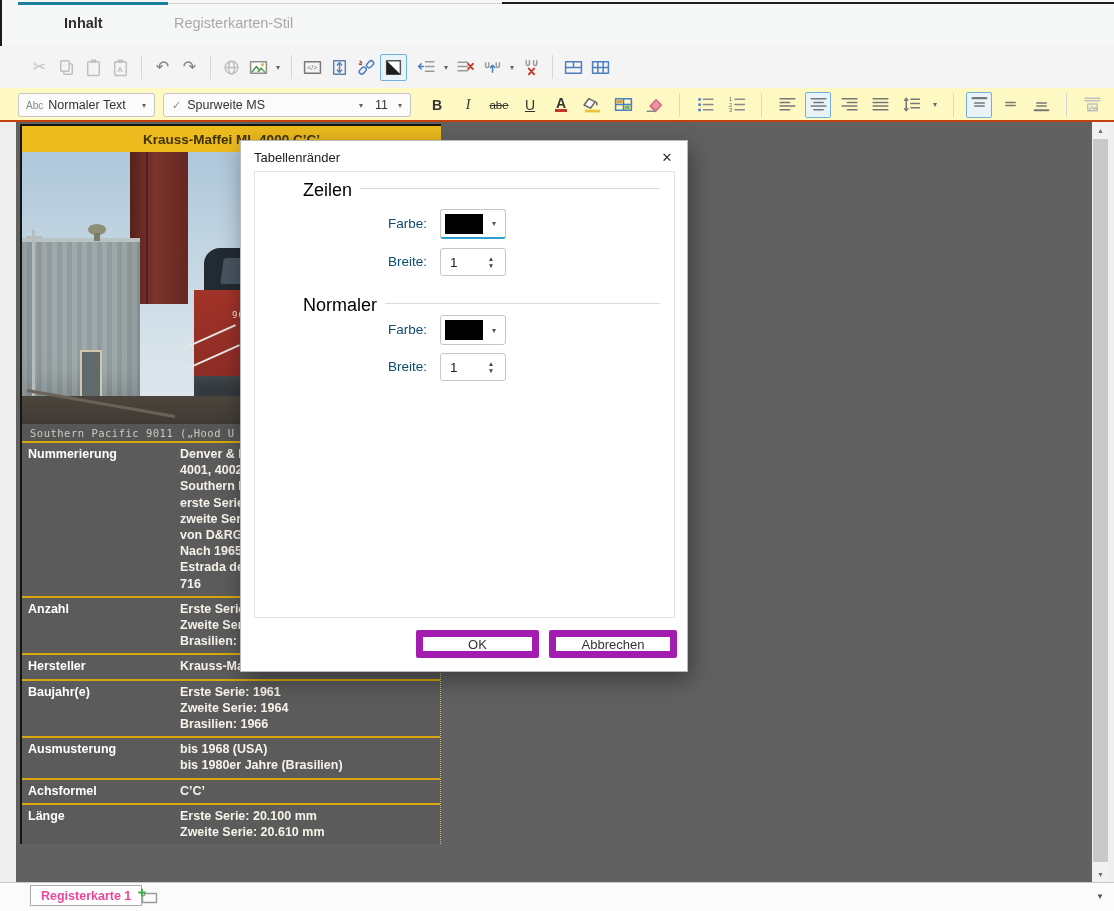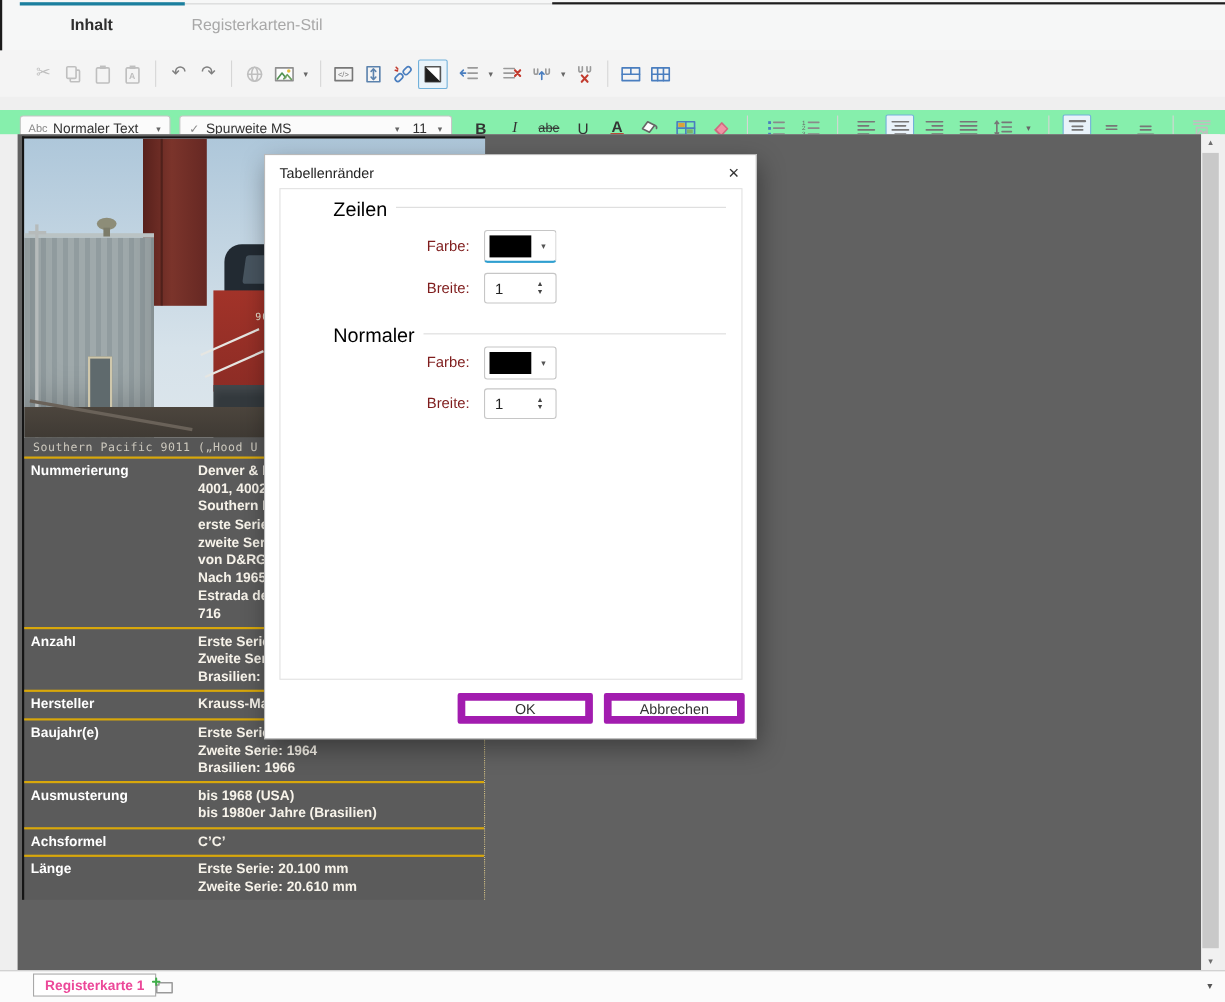--- a/index.html
+++ b/index.html
@@ -11,21 +11,21 @@
   .tabstrip{position:absolute;left:0;top:0;width:1114px;height:46px;background:#f6f7f7;border-left:2px solid #1b1b1b;padding-left:23px;}
   .tl-gray{position:absolute;left:166px;top:3px;width:948px;height:1px;background:#d4d4d4;}
   .tl-teal{position:absolute;left:16px;top:2px;width:150px;height:3px;background:var(--accent,#1b7f9e);}
   .tl-black{position:absolute;left:500px;top:2px;width:614px;height:2px;background:#1e1e1e;}
   .tab{position:absolute;top:15px;font-size:14.5px;cursor:default;}
   .tab.active{left:62px;color:#2e2e2e;font-weight:700;}
   .tab.idle{left:172px;color:#a8a8a8;}
 
   
   .toolbar1{position:absolute;left:0;top:46px;width:1114px;height:42px;background:#f4f4f4;display:flex;align-items:center;padding-left:26px;}
-  .toolbar2{position:absolute;left:0;top:88px;width:1114px;height:34px;background:#86efac;border-bottom:6px solid #c2410c;margin-top:12px;}
+  .toolbar2{position:absolute;left:0;top:88px;width:1114px;height:34px;background:#fef9c3;border-bottom:2px solid #c2410c;}
   .tbi{width:27px;height:27px;display:flex;align-items:center;justify-content:center;color:#777;flex:0 0 auto;}
   .tbi svg{width:19px;height:19px;}
   .ic{stroke:currentColor;fill:none;stroke-width:1.4px;stroke-linecap:round;stroke-linejoin:round;}
   .tbi.dis{color:#bfbfbf;}
   .tbi.sel{border:1px solid #72b1da;background:#e9f3fa;border-radius:2px;}
   .tdiv{width:1px;height:24px;background:#d6d6d6;margin:0 7px;flex:0 0 auto;}
   .caret{font-size:8px;color:#666;width:12px;text-align:center;flex:0 0 auto;}
   .glyph-ic{font-size:16px;line-height:1;}
   .gap6{width:6px;flex:0 0 auto;}
 
@@ -80,21 +80,21 @@
   .tval{flex:1;color:#f7f3ea;font-weight:600;font-size:12.5px;line-height:16.2px;white-space:pre-line;}
 
   
   .dialog{position:absolute;left:240px;top:140px;width:448px;height:532px;background:#ffffff;border:1px solid #b9b9b9;
     box-shadow:3px 8px 22px rgba(0,0,0,.38);z-index:10;}
   .dlg-title{position:absolute;left:13px;top:9px;font-size:13px;color:#222;}
   .dlg-close{position:absolute;right:11px;top:7px;font-size:13px;color:#333;width:18px;height:18px;display:flex;align-items:center;justify-content:center;}
   .dlg-panel{position:absolute;left:13px;top:30px;width:421px;height:447px;border:1px solid #e2e2e2;}
   .grp-label{position:absolute;left:48px;font-size:18px;color:#000000;background:#fff;padding-right:8px;z-index:2;}
   .grp-rule{position:absolute;right:14px;height:1px;background:#dcdcdc;}
-  .fld-label{position:absolute;width:130px;text-align:right;font-size:13.5px;color:#7f1d1d;}
+  .fld-label{position:absolute;width:130px;text-align:right;font-size:13.5px;color:#0c4a6e;}
   .colorbox{position:absolute;left:185px;width:66px;height:30px;border:1px solid #c6c6c6;border-radius:3px;background:#fff;display:flex;align-items:center;}
   .colorbox.focus{border-bottom:2px solid var(--focus-blue,#2f9fd0);}
   .swatch{width:38px;height:20px;background:var(--swatch-black,#000);margin-left:4px;}
   .cb-caret{flex:1;text-align:center;font-size:8px;color:#555;}
   .spinbox{position:absolute;left:185px;width:66px;height:28px;border:1px solid #c6c6c6;border-radius:3px;background:#fff;display:flex;align-items:center;}
   .spin-input{width:36px;border:none;outline:none;font-size:13.5px;color:#222;padding-left:9px;font-family:"Liberation Sans",sans-serif;background:transparent;}
   .spin-arrows{flex:1;display:flex;flex-direction:column;align-items:center;gap:1px;}
   .spin-arrows span{font-size:6.5px;color:#444;line-height:6px;}
   .dlg-btn{position:absolute;top:489px;height:28px;border:7px solid #a21caf;border-radius:2px;background:#fff;
     font-size:13px;color:#333;display:flex;align-items:center;justify-content:center;}
@@ -374,20 +374,21 @@
             <path d="M6 14l2.5-3 2 2.5 1.5-1.8 1.5 2.3"></path>
           </svg>
         </span>
 
     </div>
   </div>
 
   <div class="editor">
     <div class="canvas">
       <div class="doc">
+        <div class="doc-header">Krauss-Maffei ML 4000 C’C’</div>
         <div class="photo">
           <div class="tower"></div>
           <div class="building"></div>
           <div class="door"></div>
           <div class="vent"></div>
           <div class="pole"></div>
           <div class="loco">
             <div class="cabroof"></div>
             <div class="shield l"></div>
             <div class="shield r"></div>

